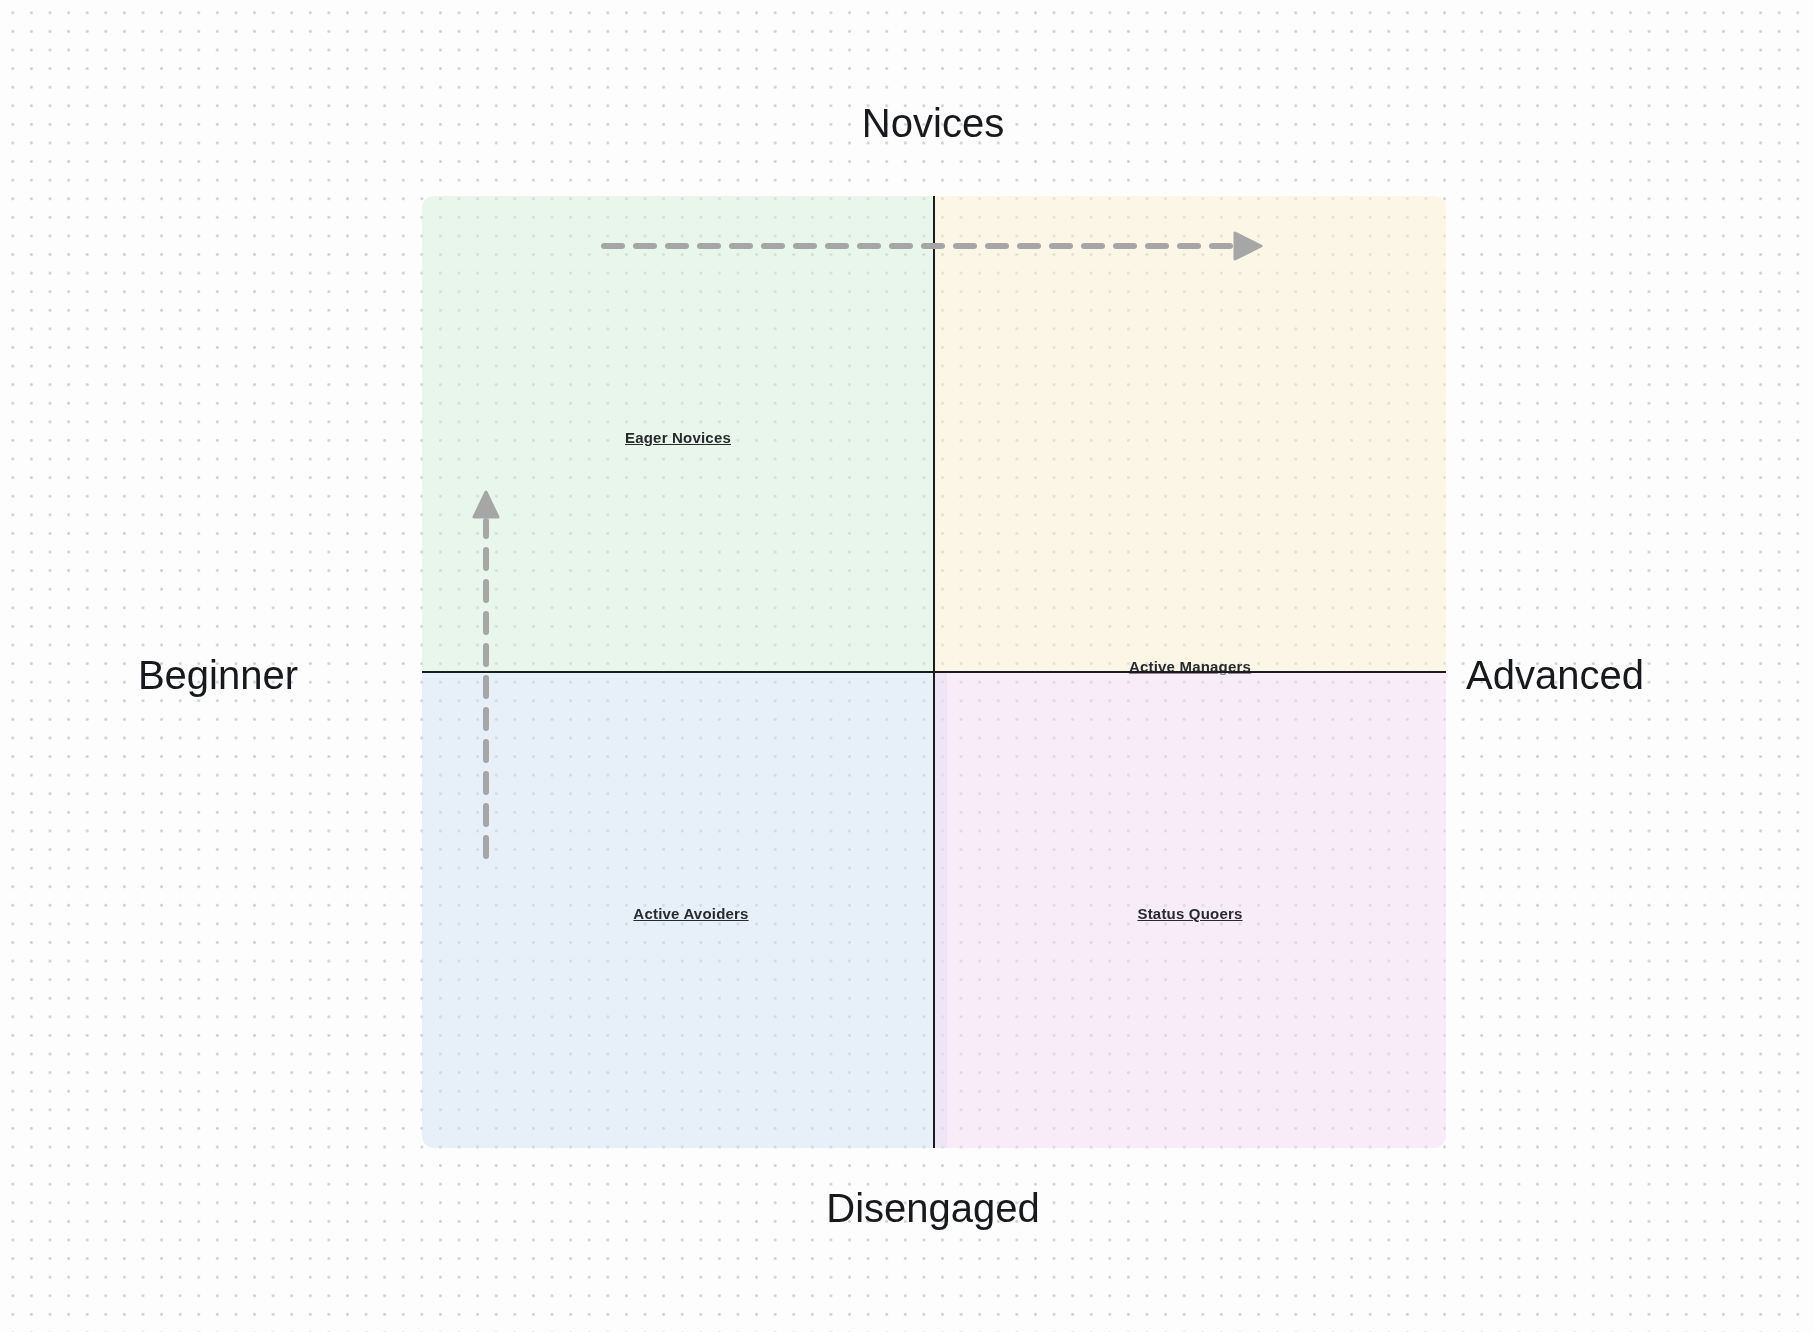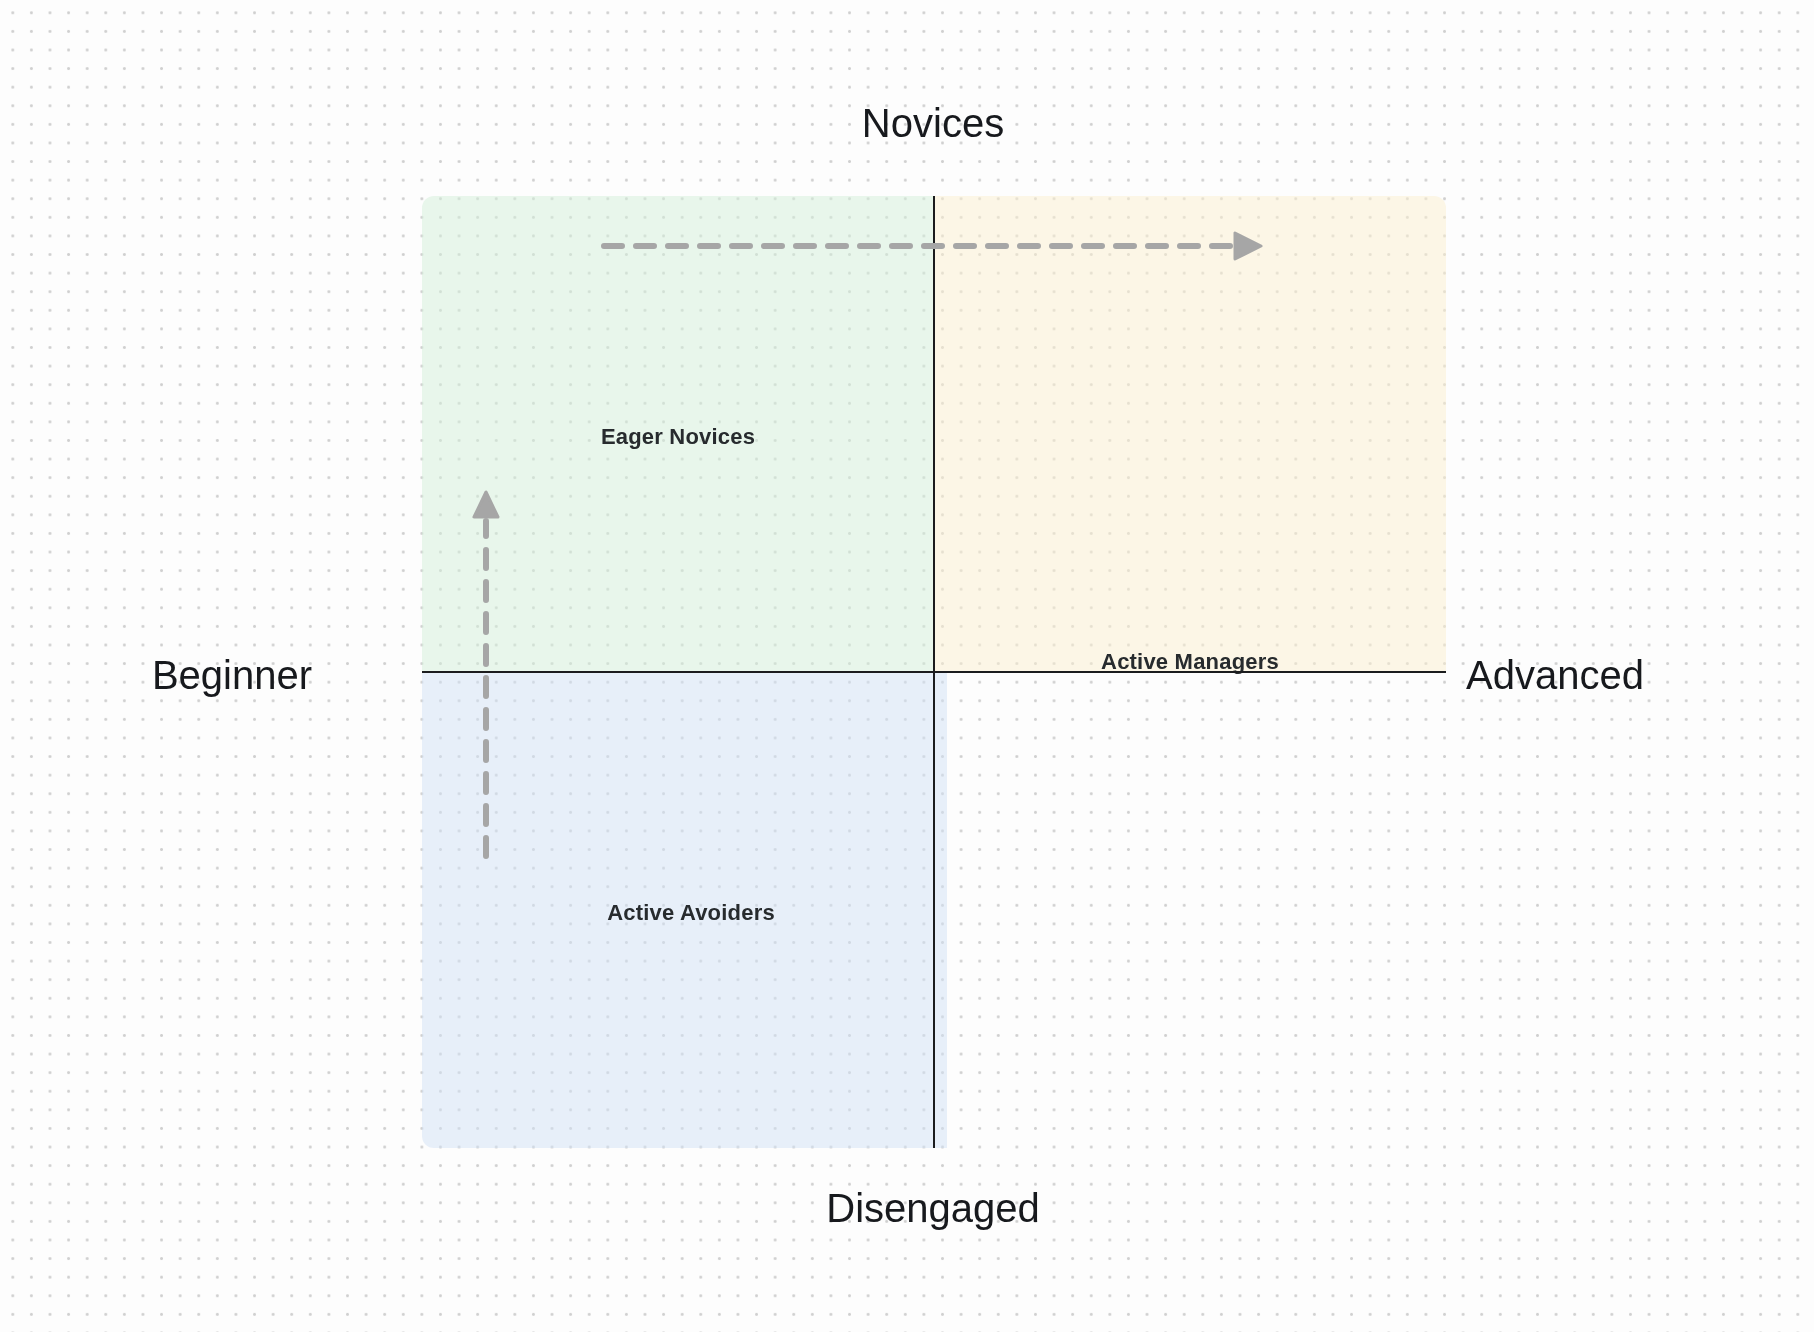--- a/index.html
+++ b/index.html
@@ -31,26 +31,27 @@
     display: flex;
     align-items: center;
     justify-content: center;
   }
   .quad.tl { left: 0;     top: 0; }
   .quad.tr { left: 512px; top: 0; align-items: flex-end; }
   .quad.bl { left: 0;     top: 476px; }
   .quad.br { left: 512px; top: 476px; }
 
   .quad-label {
-    font-size: 22px;
+    font-size: 15px;
     font-weight: bold;
     letter-spacing: 0.2px;
     color: var(--quad-text, #272b2e);
     transform: translateY(3px);
     white-space: nowrap;
+    text-decoration: underline;
   }
 
   .vline {
     position: absolute;
     top: 0; bottom: 0;
     left: 510.5px;
     width: 2px;
     background: var(--axis-line, #1b1c1e);
   }
   .hline {
@@ -64,21 +65,21 @@
   .axis-label {
     position: absolute;
     transform: translate(-50%, -50%);
     font-size: 40px;
     font-weight: 400;
     color: var(--axis-text, #17191d);
     white-space: nowrap;
   }
   .axis-top    { left: 933px;  top: 123px; }
   .axis-bottom { left: 933px;  top: 1208px; }
-  .axis-left   { left: 232px;  top: 675px; }
+  .axis-left   { left: 218px;  top: 675px; }
   .axis-right  { left: 1555px; top: 675px; }
 
   svg.arrows {
     position: absolute;
     left: 0; top: 0;
     width: 1814px;
     height: 1332px;
     pointer-events: none;
   }
   .arrow-stroke {
@@ -108,20 +109,23 @@
   <div class="quad-box">
     <div class="quad tl" style="background: rgba(211, 239, 217, 0.5);">
       <span class="quad-label">Eager Novices</span>
     </div>
     <div class="quad tr" style="background: rgba(251, 239, 207, 0.5);">
       <span class="quad-label">Active Managers</span>
     </div>
     <div class="quad bl" style="background: rgba(209, 225, 245, 0.5); padding-left: 13px;">
       <span class="quad-label">Active Avoiders</span>
     </div>
+    <div class="quad br" style="background: rgba(245, 219, 245, 0.5);">
+      <span class="quad-label">Status Quoers</span>
+    </div>
     <div class="vline"></div>
     <div class="hline"></div>
   </div>
 
   <svg class="arrows" viewBox="0 0 1814 1332" xmlns="http://www.w3.org/2000/svg">
     <g>
       <path class="arrow-stroke dashed" d="M 604 246 H 1230"></path>
       <path class="arrow-head" d="M 1261 246 L 1235 233 L 1235 259 Z"></path>
     </g>
     <g>

